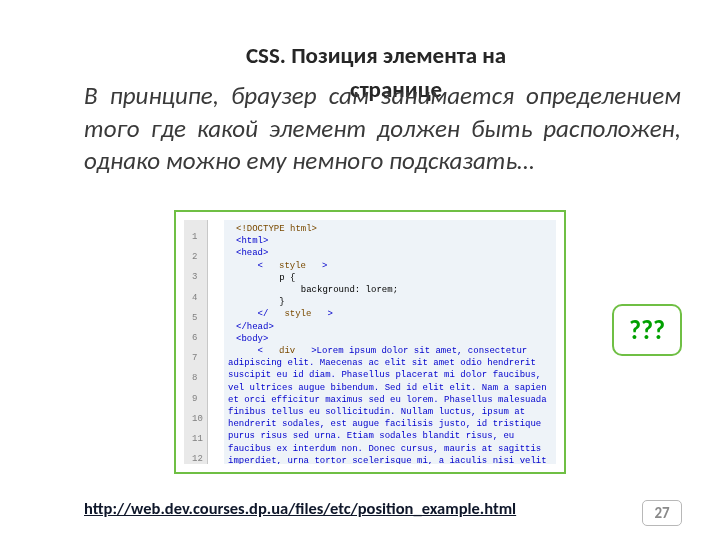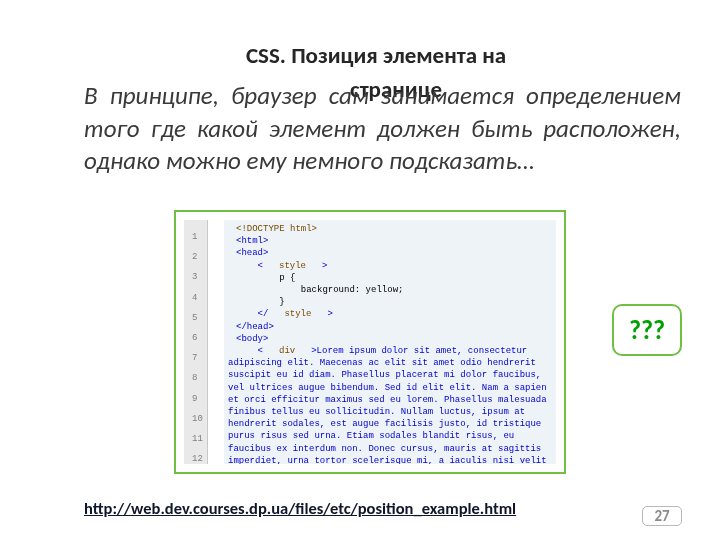--- a/index.html
+++ b/index.html
@@ -92,21 +92,21 @@
     font-size: 16.5px;
     font-weight: bold;
     color: #0f172a;
     text-decoration: underline;
   }
   .page-num {
     position: absolute;
     bottom: 22px;
     right: 46px;
     width: 40px;
-    height: 20px;
+    height: 26px;
     border: 1.5px solid #b8b8b8;
     border-radius: 5px;
     display: flex;
     align-items: center;
     justify-content: center;
     font-size: 15px;
     font-weight: bold;
     color: #8a8a8a;
     background: #fff;
   }
@@ -137,21 +137,21 @@
       <div>12</div>
       <div>19</div>
       <div>19</div>
       <div>15</div>
     </div>
   <div class="code"><span class="t-brown">&lt;!DOCTYPE html&gt;</span>
 <span class="t-blue">&lt;html&gt;</span>
 <span class="t-blue">&lt;head&gt;</span>
 <span class="t-blue">    &lt;</span><span class="t-brown">style</span><span class="t-blue">&gt;</span>
 <span>        p {</span>
-<span>            background: yellow;</span>
+<span>            background: lorem;</span>
 <span>        }</span>
 <span class="t-blue">    &lt;/</span><span class="t-brown">style</span><span class="t-blue">&gt;</span>
 <span class="t-blue">&lt;/head&gt;</span>
 <span class="t-blue">&lt;body&gt;</span>
 <span class="t-blue">    &lt;</span><span class="t-brown">div</span><span class="t-blue">&gt;Lorem ipsum dolor sit amet, consectetur adipiscing elit. Maecenas ac elit sit amet odio hendrerit suscipit eu id diam. Phasellus placerat mi dolor faucibus, vel ultrices augue bibendum. Sed id elit elit. Nam a sapien et orci efficitur maximus sed eu lorem. Phasellus malesuada finibus tellus eu sollicitudin. Nullam luctus, ipsum at hendrerit sodales, est augue facilisis justo, id tristique purus risus sed urna. Etiam sodales blandit risus, eu faucibus ex interdum non. Donec cursus, mauris at sagittis imperdiet, urna tortor scelerisque mi, a iaculis nisi velit sed lectus.&lt;/</span><span class="t-brown">div</span><span class="t-blue">&gt;</span>
 
 </div>
 </div>
 
 <div class="badge">???</div>

